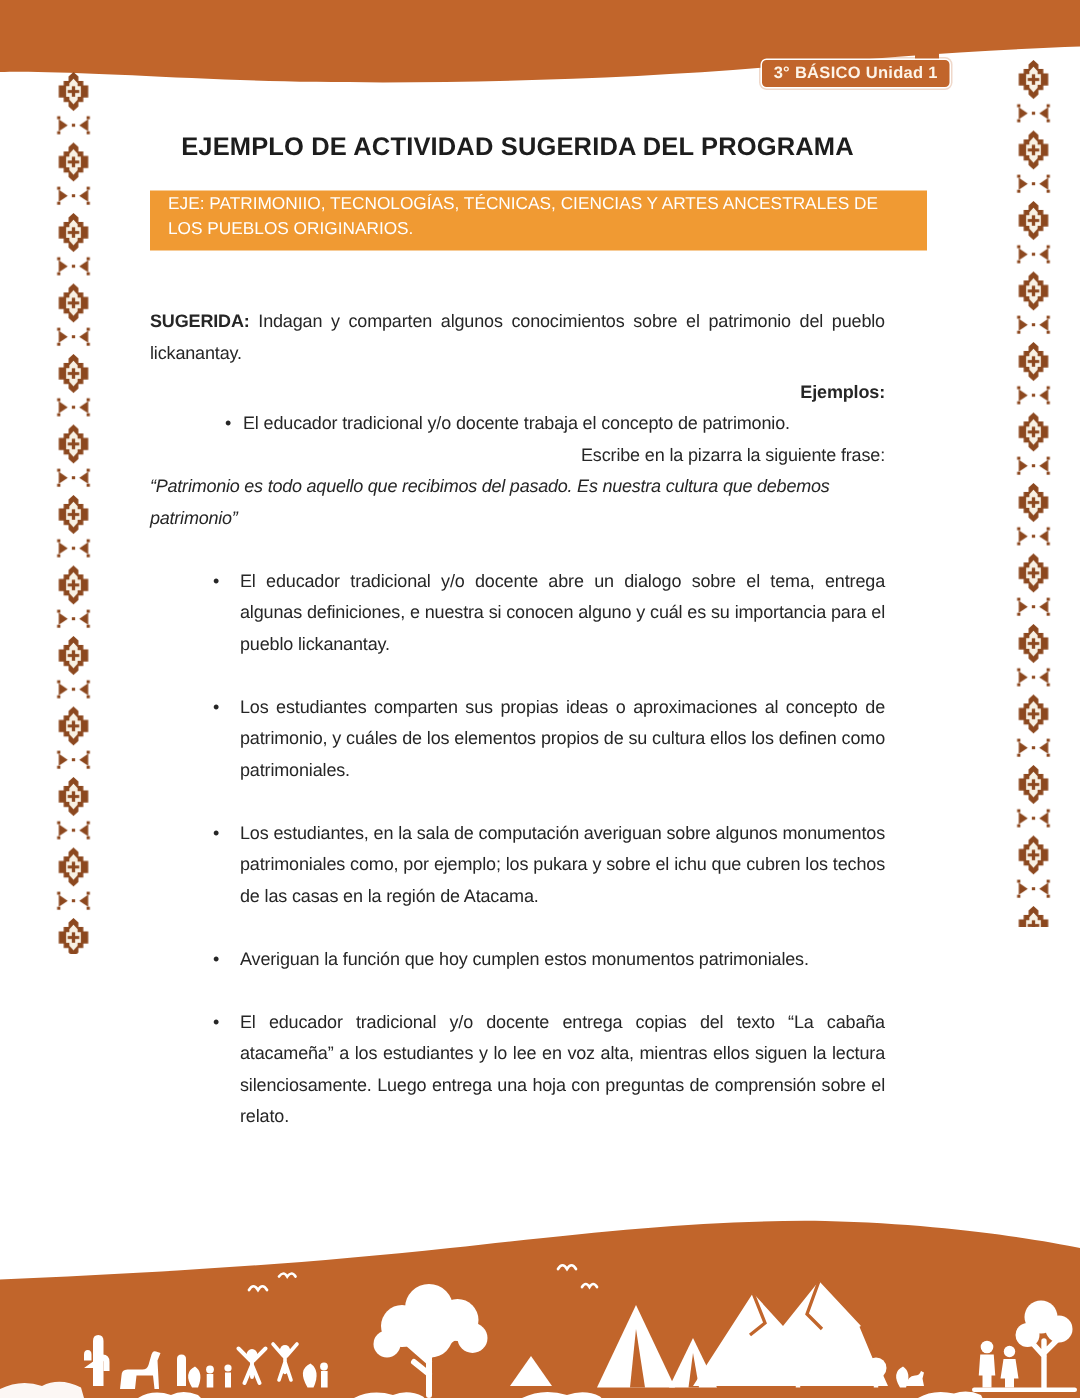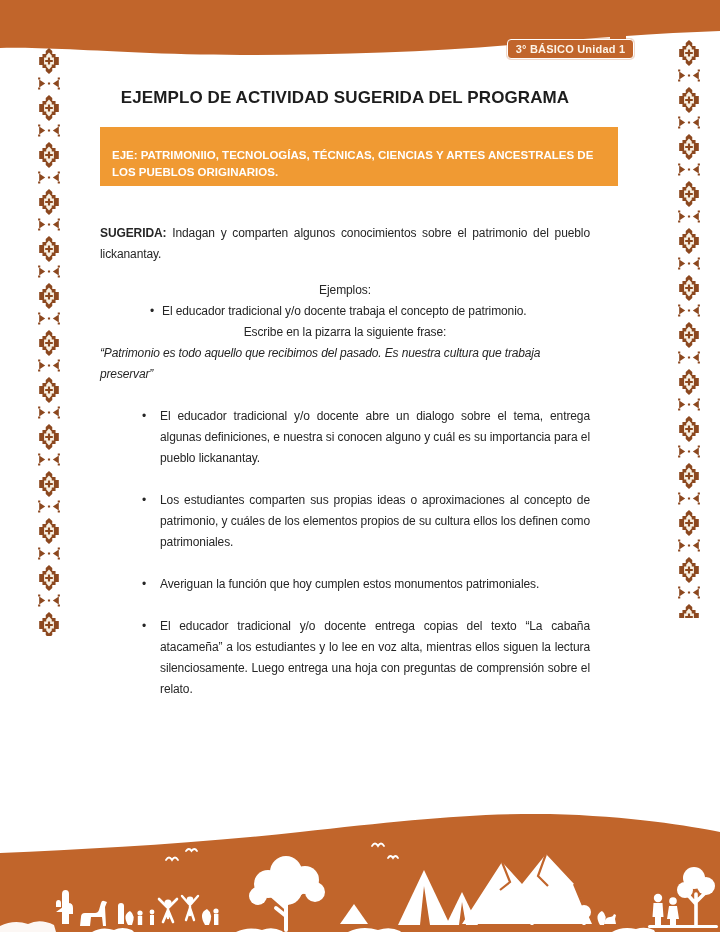--- a/index.html
+++ b/index.html
@@ -25,33 +25,33 @@
   .border-strip.left  { left:37px;  top:48px; height:588px; }
   .border-strip.right { left:677px; top:40px; height:578px; }
   
   .content { position:absolute; left:100px; top:88px; width:518px; }
   .doc-title {
     width:490px; text-align:center; font-size:17px; font-weight:bold;
     color:#1d1d1d; letter-spacing:.1px;
   }
   .eje-banner {
     margin-top:19px; width:518px; min-height:40px; background:#F09A33;
-    color:#ffffff; font-weight:bold; font-size:11.5px; line-height:17px;
-    padding:20px 14px 5px 12px; display:flex; align-items:center;
+    color:#ffffff; font-weight:normal; font-size:11.5px; line-height:17px;
+    padding:1px 14px 5px 12px; display:flex; align-items:center;
   }
   .body-text { width:490px; font-size:12px; line-height:21px; text-align:justify;
                letter-spacing:-0.1px; }
   .para-activity { margin-top:37px; }
   .para-activity b { font-weight:bold; }
-  .examples-heading { margin-top:15px; text-align:center; }
+  .examples-heading { margin-top:5px; text-align:right;font-weight:bold; }
   .bullet-row { display:flex; margin-top:0; }
   .bullet-row .dot { width:20px; text-align:center; flex:0 0 20px; }
   .bullet-row .dot::before { content:"\2022"; }
   .first-bullet { padding-left:42px; }
-  .board-line { text-align:center; }
+  .board-line { text-align:right; }
   .quote-line { font-style:italic; text-align:left; letter-spacing:-0.15px; }
   .bullet-list { margin-top:9px; padding-left:40px; }
   .bullet-item { display:flex; margin-top:21px; }
   .bullet-item .dot { flex:0 0 20px; width:20px; text-align:left; padding-left:2px; }
   .bullet-item .dot::before { content:"\2022"; }
   .bullet-item .txt { flex:1; text-align:justify; }
   
   .landscape { position:absolute; left:0; bottom:0; width:720px; height:120px; }
 </style>
 </head>
@@ -117,30 +117,34 @@
     </div>
 
     <div class="body-text examples-heading">Ejemplos:</div>
 
     <div class="body-text bullet-row first-bullet">
       <span class="dot"></span>
       <span>El educador tradicional y/o docente trabaja el concepto de patrimonio.</span>
     </div>
 
     <div class="body-text board-line">Escribe en la pizarra la siguiente frase:</div>
-    <div class="body-text quote-line">“Patrimonio es todo aquello que recibimos del pasado. Es nuestra cultura que trabaja preservar”</div>
+    <div class="body-text quote-line">“Patrimonio es todo aquello que recibimos del pasado. Es nuestra cultura que debemos patrimonio”</div>
 
     <div class="body-text bullet-list">
       <div class="bullet-item">
         <span class="dot"></span>
         <span class="txt">El educador tradicional y/o docente abre un dialogo sobre el tema, entrega algunas definiciones, e nuestra si conocen alguno y cuál es su importancia para el pueblo lickanantay.</span>
       </div>
       <div class="bullet-item">
         <span class="dot"></span>
         <span class="txt">Los estudiantes comparten sus propias ideas o aproximaciones al concepto de patrimonio, y cuáles de los elementos propios de su cultura ellos los definen como patrimoniales.</span>
+      </div>
+      <div class="bullet-item">
+        <span class="dot"></span>
+        <span class="txt">Los estudiantes, en la sala de computación averiguan sobre algunos monumentos patrimoniales como, por ejemplo; los pukara y sobre el ichu que cubren los techos de las casas en la región de Atacama.</span>
       </div>
       <div class="bullet-item">
         <span class="dot"></span>
         <span class="txt">Averiguan la función que hoy cumplen estos monumentos patrimoniales.</span>
       </div>
       <div class="bullet-item">
         <span class="dot"></span>
         <span class="txt">El educador tradicional y/o docente entrega copias del texto “La cabaña atacameña” a los estudiantes y lo lee en voz alta, mientras ellos siguen la lectura silenciosamente. Luego entrega una hoja con preguntas de comprensión sobre el relato.</span>
       </div>
     </div>

